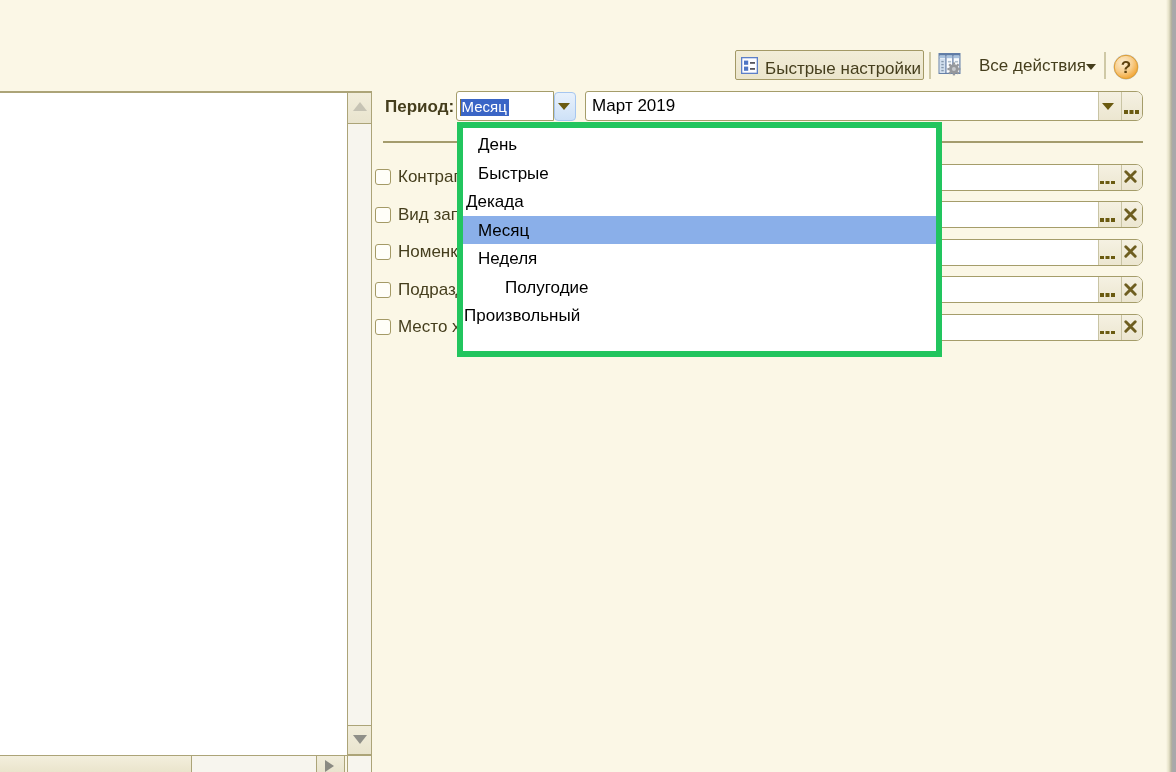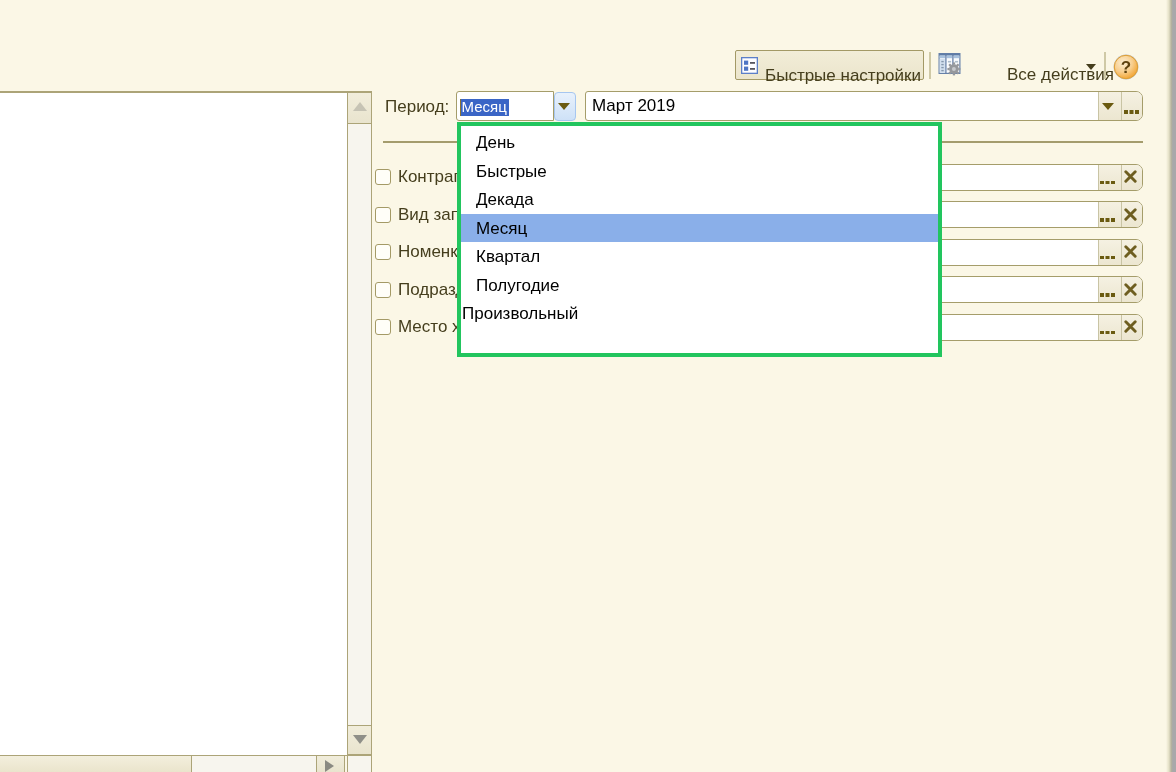--- a/index.html
+++ b/index.html
@@ -41,21 +41,21 @@
 
 <div class="ab" style="left:735px;top:50px;width:189px;height:30px;box-sizing:border-box;border:1.5px solid #A39966;border-radius:2px;background:linear-gradient(180deg,#F2EDD8,#EBE5CC);"></div>
 
 <svg class="ab" style="left:741px;top:57px;" width="17" height="17" viewBox="0 0 17 17">
   <rect x="0.5" y="0.5" width="16" height="16" fill="#FDFDFF" stroke="#5C7FC8" stroke-width="1.6"></rect>
   <rect x="3" y="3.6" width="4.2" height="4.2" fill="#4D74C4"></rect>
   <rect x="3" y="9.6" width="4.2" height="4.2" fill="#4D74C4"></rect>
   <rect x="9" y="5" width="5" height="1.8" fill="#55555E"></rect>
   <rect x="9" y="11" width="5" height="1.8" fill="#55555E"></rect>
 </svg>
-<div class="ab txt" style="left:765px;top:62px;height:28px;line-height:28px;">Быстрые настройки</div>
+<div class="ab txt" style="left:765px;top:55px;height:28px;line-height:28px;">Быстрые настройки</div>
 
 <div class="ab" style="left:929px;top:52px;width:1.5px;height:27px;background:#CFC9A6;"></div>
 
 <svg class="ab" style="left:938px;top:52px;" width="25" height="25" viewBox="0 0 25 25">
   <rect x="1.1" y="1.6" width="20.8" height="19.8" fill="#FBFCFD" stroke="#6781A9" stroke-width="1.2"></rect>
   <rect x="1.1" y="1.6" width="20.8" height="2" fill="#5F7CA6"></rect>
   <rect x="1.6" y="3.6" width="5.6" height="2.6" fill="#A9C2DE"></rect>
   <rect x="8.6" y="3.6" width="5.6" height="2.6" fill="#A9C2DE"></rect>
   <rect x="15.6" y="3.6" width="5.6" height="2.6" fill="#A9C2DE"></rect>
   <rect x="1.7" y="6.8" width="5.4" height="14" fill="#D3E0EF"></rect>
@@ -73,40 +73,40 @@
     <rect x="14.8" y="21.2" width="2.3" height="2.2"></rect>
     <rect x="9.4" y="15.9" width="2.2" height="2.3"></rect>
     <rect x="20.2" y="15.9" width="2.2" height="2.3"></rect>
     <rect x="10.9" y="11.9" width="2.3" height="2.3" transform="rotate(45 12 13)"></rect>
     <rect x="18.7" y="11.9" width="2.3" height="2.3" transform="rotate(45 19.8 13)"></rect>
     <rect x="10.9" y="19.7" width="2.3" height="2.3" transform="rotate(45 12 20.8)"></rect>
     <rect x="18.7" y="19.7" width="2.3" height="2.3" transform="rotate(45 19.8 20.8)"></rect>
   </g>
   <circle cx="15.9" cy="17" r="2" fill="#C6C9CD"></circle>
 </svg>
-<div class="ab txt" style="left:979px;top:61px;height:27px;line-height:27px;margin-left:28px;">Все действия</div>
+<div class="ab txt" style="left:979px;top:52px;height:27px;line-height:27px;">Все действия</div>
 <div class="ab" style="left:1086px;top:63.5px;width:0;height:0;border-left:5.5px solid transparent;border-right:5.5px solid transparent;border-top:6.5px solid #453E1D;"></div>
 
 <div class="ab" style="left:1104px;top:52px;width:1.5px;height:27px;background:#CFC9A6;"></div>
 
 <svg class="ab" style="left:1112px;top:53px;" width="28" height="28" viewBox="0 0 28 28">
   <defs>
     <radialGradient id="hg" cx="0.38" cy="0.32" r="0.8">
       <stop offset="0" stop-color="#FCEED2"></stop>
       <stop offset="0.5" stop-color="#F8CE8C"></stop>
       <stop offset="0.82" stop-color="#F3AB41"></stop>
       <stop offset="1" stop-color="#EFA028"></stop>
     </radialGradient>
   </defs>
   <circle cx="14" cy="14" r="12.4" fill="#969CAC" opacity="0.6"></circle>
   <circle cx="14" cy="14" r="11.7" fill="url(#hg)" stroke="#DE9F33" stroke-width="1"></circle>
   <text x="14" y="20" text-anchor="middle" font-family="Liberation Sans" font-size="17" font-weight="bold" fill="#5E420F">?</text>
 </svg>
 
-<div class="ab txt" style="left:385px;top:97px;">Период:</div>
+<div class="ab txt" style="left:385px;top:97px;font-weight:bold;">Период:</div>
 
 <div class="ab" style="left:456px;top:91px;width:98px;height:30px;box-sizing:border-box;background:#FFFFFF;border:1.5px solid #A59D6A;border-radius:3px 0 0 3px;"></div>
 <div class="ab" style="left:459.5px;top:98.5px;width:1.5px;height:17px;background:#8A7433;"></div>
 <div class="ab" style="left:461px;top:98.5px;width:48px;height:17px;background:#3A65C6;"></div>
 <div class="ab" style="left:461.5px;top:99px;color:#FFFFFF;font-size:15px;line-height:16px;white-space:nowrap;">Месяц</div>
 
 <div class="ab" style="left:553.5px;top:91.5px;width:22px;height:29px;box-sizing:border-box;background:linear-gradient(180deg,#E8F1FC,#CEE1F7);border:1px solid #A6C6F0;border-radius:4px;"></div>
 <div class="ab" style="left:558px;top:103px;width:0;height:0;border-left:6.5px solid transparent;border-right:6.5px solid transparent;border-top:7.5px solid #6A5A10;"></div>
 
 <div class="ab" style="left:585px;top:91px;width:558px;height:30px;box-sizing:border-box;background:#FFFFFF;border:1.5px solid #A59D6A;border-radius:3px 7px 7px 3px;overflow:hidden;">
@@ -170,22 +170,22 @@
 
 <div class="ab" style="left:375px;top:244px;width:16px;height:16px;box-sizing:border-box;background:#FFFEF8;border:1.5px solid #A49A66;border-radius:3px;"></div>
 <div class="ab txt" style="left:398px;top:242px;">Номенклатура</div>
 
 <div class="ab" style="left:375px;top:281.5px;width:16px;height:16px;box-sizing:border-box;background:#FFFEF8;border:1.5px solid #A49A66;border-radius:3px;"></div>
 <div class="ab txt" style="left:398px;top:279.5px;">Подразделение</div>
 
 <div class="ab" style="left:375px;top:319px;width:16px;height:16px;box-sizing:border-box;background:#FFFEF8;border:1.5px solid #A49A66;border-radius:3px;"></div>
 <div class="ab txt" style="left:398px;top:317px;">Место хранения</div>
 
-<div class="ab" style="left:457px;top:121.5px;width:485px;height:235px;box-sizing:border-box;background:#FFFFFF;border:4px solid #22c55e;z-index:10;">
+<div class="ab" style="left:457px;top:121.5px;width:485px;height:235px;box-sizing:border-box;background:#FFFFFF;border:6px solid #22c55e;z-index:10;">
   <div style="height:2.5px;"></div>
   <div style="height:28.5px;line-height:30px;padding-left:15px;font-size:17px;color:#000;">День</div>
   <div style="height:28.5px;line-height:30px;padding-left:15px;font-size:17px;color:#000;">Быстрые</div>
-  <div style="height:28.5px;line-height:30px;padding-left:15px;font-size:17px;color:#000;">Декада</div>
+  <div style="height:28.5px;line-height:30px;padding-left:3px;font-size:17px;color:#000;">Декада</div>
   <div style="height:28.5px;line-height:30px;padding-left:15px;font-size:17px;color:#000;background:#8AAFE9;">Месяц</div>
-  <div style="height:28.5px;line-height:30px;padding-left:15px;font-size:17px;color:#000;">Квартал</div>
-  <div style="height:28.5px;line-height:30px;padding-left:15px;font-size:17px;color:#000;">Полугодие</div>
+  <div style="height:28.5px;line-height:30px;padding-left:15px;font-size:17px;color:#000;">Неделя</div>
+  <div style="height:28.5px;line-height:30px;padding-left:15px;font-size:17px;color:#000;margin-left:27px;">Полугодие</div>
   <div style="height:28.5px;line-height:30px;padding-left:1px;font-size:17px;color:#000;">Произвольный</div>
 </div>
 
 </body></html>

